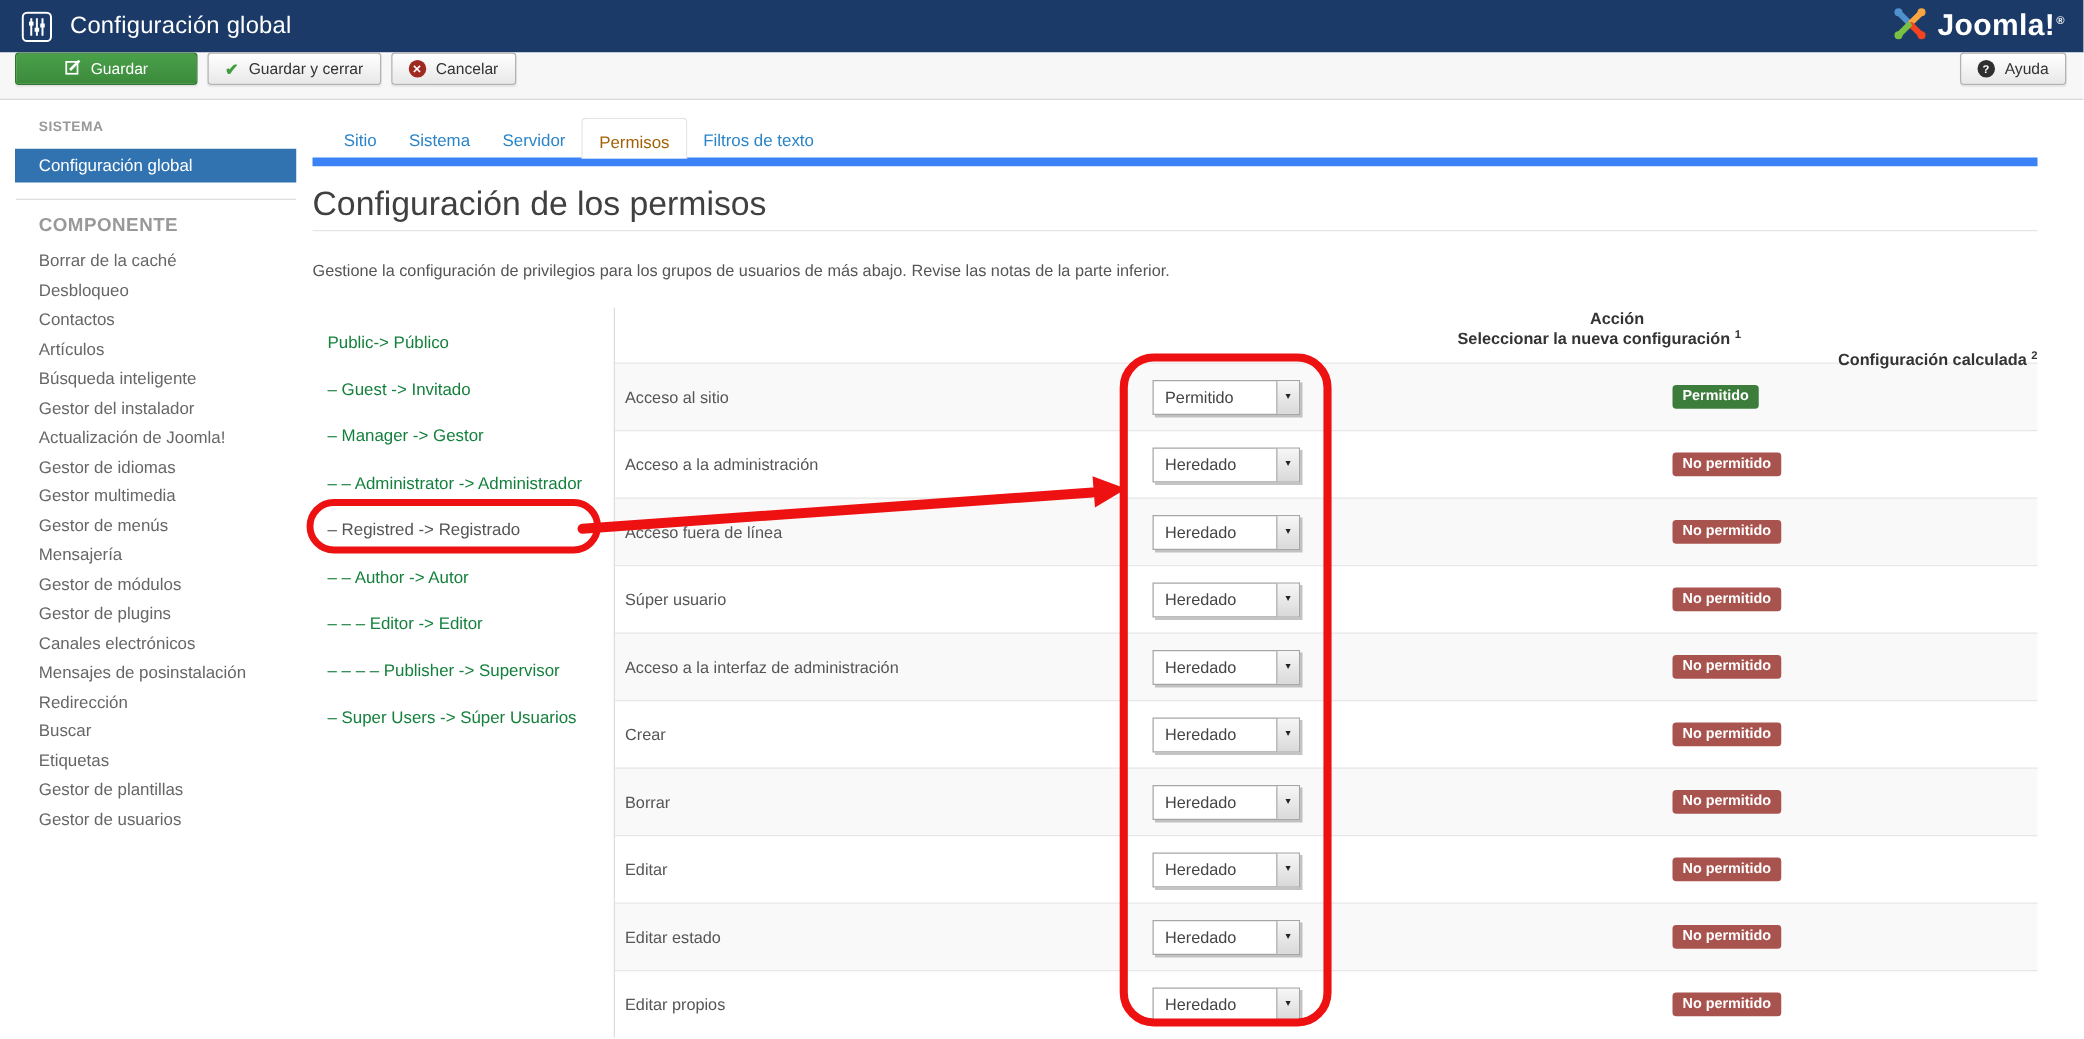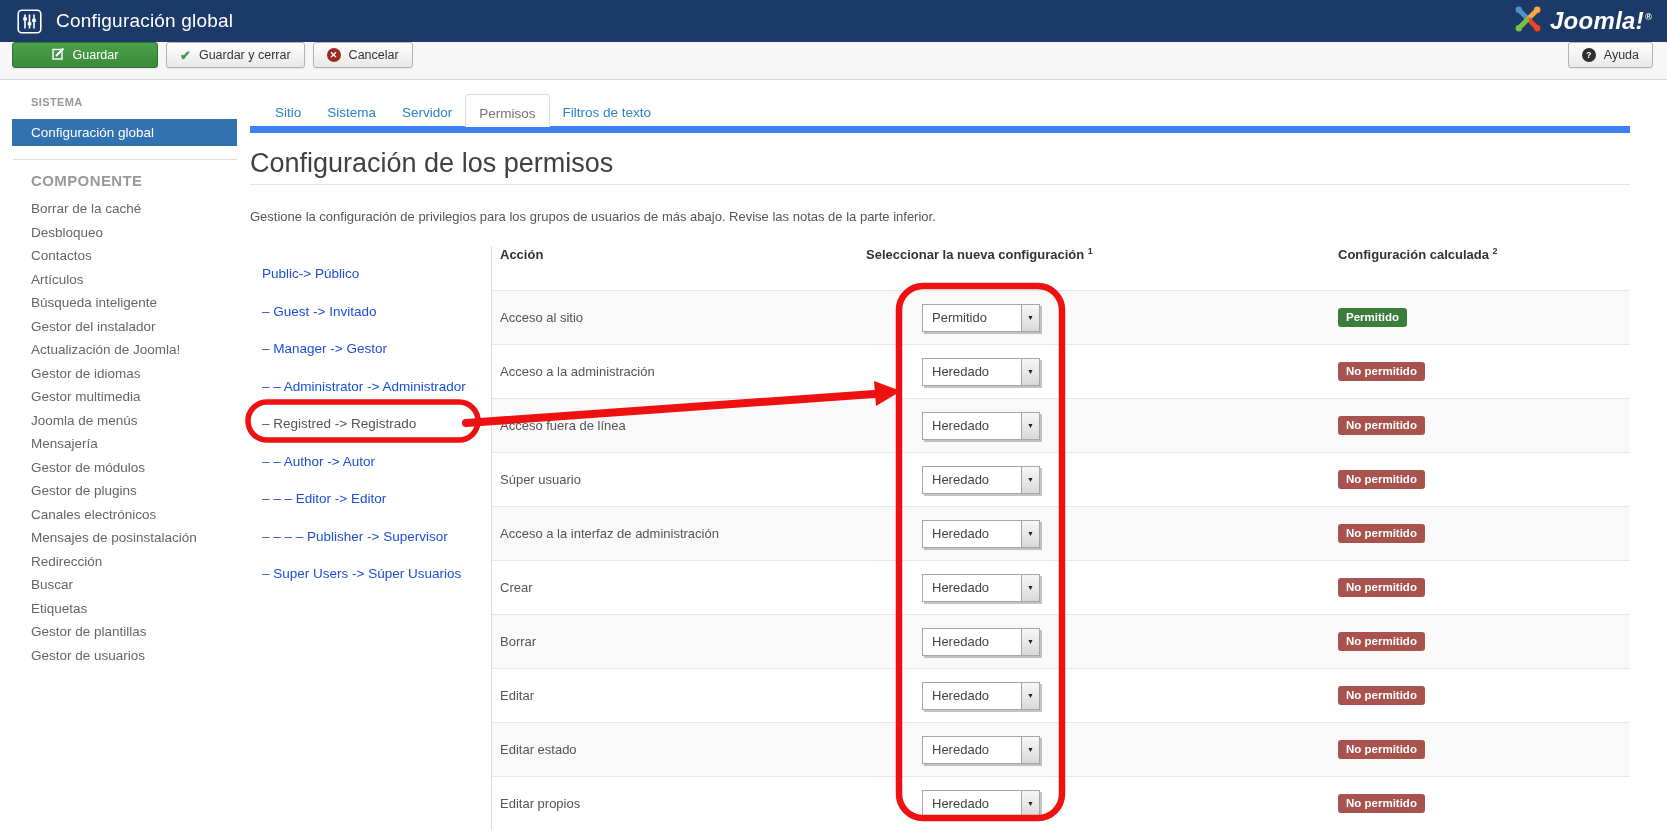--- a/index.html
+++ b/index.html
@@ -4,21 +4,21 @@
 <style>
   html,body{margin:0;padding:0;background:#fff;}
   .page{position:relative;width:1667px;height:831px;overflow:hidden;background:#fff;
         font-family:"Liberation Sans",sans-serif;color:#555;}
 
   
   .topbar{height:42px;background:#1b3a68;display:flex;align-items:center;color:#fff;}
   .topbar-icon{margin-left:17px;display:flex;align-items:center;}
   .topbar-title{font-size:19px;margin-left:14px;letter-spacing:.2px;}
   .logo{margin-left:auto;margin-right:16px;display:flex;align-items:center;gap:7px;}
-  .logo-text{font-size:24px;font-weight:bold;letter-spacing:.3px;position:relative;font-style:italic;}
+  .logo-text{font-size:24px;font-weight:bold;letter-spacing:.3px;position:relative;}
   .logo-reg{font-size:9px;position:relative;top:-9px;left:1px;}
 
   
   .toolbar{height:38px;background:#f7f7f7;border-bottom:1px solid #d8d8d8;
            display:flex;align-items:flex-start;padding:0 12px;box-sizing:border-box;}
   .btn{display:inline-flex;align-items:center;justify-content:center;gap:8px;height:26px;
        padding:0 13px;border:1px solid #b2b2b2;border-radius:3px;
        background:linear-gradient(#ffffff,#e8e8e8);font-size:12.5px;color:#333;
        margin-right:8px;box-shadow:0 1px 1px rgba(0,0,0,.07);cursor:pointer;box-sizing:border-box;}
   .btn-save{background:linear-gradient(#4aa04a,#3b8a3b);border-color:#2e742e;color:#fff;
@@ -38,34 +38,34 @@
   .side-divider{border-bottom:1px solid #ddd;margin:13px 13px 0 13px;}
   .side-label2{margin:12px 0 8px 31px;font-size:15px;font-weight:bold;color:#999;letter-spacing:.4px;}
   .side-item{font-size:13.5px;color:#666;height:23.5px;line-height:23.5px;padding-left:31px;cursor:pointer;}
 
   
   .content{position:absolute;left:250px;top:80px;width:1380px;}
   .tabs{display:flex;margin-top:14px;padding-left:12px;border-bottom:7px solid #3b82f6;
         height:39px;box-sizing:border-box;}
   .tab{padding:0 13px;line-height:38px;font-size:13.5px;color:#2a84c9;cursor:pointer;}
   .tab.active{background:#fff;border:1px solid #ddd;border-bottom:1px solid #fff;
-              border-radius:4px 4px 0 0;color:#737373;margin-bottom:-1px;line-height:37px;}
+              border-radius:4px 4px 0 0;color:#a16207;margin-bottom:-1px;line-height:37px;}
   .perm-heading{margin:17px 0 0 0;font-size:27px;font-weight:400;color:#404040;line-height:26px;}
   .hr{border-bottom:1px solid #e5e5e5;margin-top:8px;}
   .perm-desc{margin-top:24px;font-size:13px;color:#555;line-height:16px;}
 
   .perm-wrap{display:flex;margin-top:21px;}
   .group-col{width:242px;box-sizing:border-box;border-right:1px solid #ddd;padding-top:9px;
              min-height:360px;}
   .group-item{height:37.5px;line-height:37.5px;padding-left:12px;font-size:13.5px;
-              color:#1d4ed8;cursor:pointer;white-space:nowrap;}
+              color:#15803d;cursor:pointer;white-space:nowrap;}
   .group-item.active{color:#555;}
 
   .perm-table{flex:1;}
-  .thead{display:flex;height:44px;align-items:flex-start;font-size:13px;font-weight:bold;color:#333;}
+  .thead{display:flex;height:44px;align-items:flex-end;font-size:13px;font-weight:bold;color:#333;flex-direction:column;}
   .col{box-sizing:border-box;padding-left:8px;}
   .col1{width:366px;}
   .col2{width:472px;}
   .col3{flex:1;}
   .trow{display:flex;height:53px;align-items:center;border-top:1px solid #e7e7e7;font-size:13px;color:#555;}
   .trow:nth-child(odd){background:#f9f9f9;}
   sup{font-size:9px;font-weight:bold;color:#333;}
 
   .sel{width:118px;height:28px;background:#fff;border:1px solid #a6a6a6;display:flex;
        align-items:center;box-shadow:2px 2px 0 rgba(125,125,125,.45);margin-left:56px;
@@ -150,21 +150,21 @@
     <div>
         <div class="side-item">Borrar de la caché</div>
         <div class="side-item">Desbloqueo</div>
         <div class="side-item">Contactos</div>
         <div class="side-item">Artículos</div>
         <div class="side-item">Búsqueda inteligente</div>
         <div class="side-item">Gestor del instalador</div>
         <div class="side-item">Actualización de Joomla!</div>
         <div class="side-item">Gestor de idiomas</div>
         <div class="side-item">Gestor multimedia</div>
-        <div class="side-item">Joomla de menús</div>
+        <div class="side-item">Gestor de menús</div>
         <div class="side-item">Mensajería</div>
         <div class="side-item">Gestor de módulos</div>
         <div class="side-item">Gestor de plugins</div>
         <div class="side-item">Canales electrónicos</div>
         <div class="side-item">Mensajes de posinstalación</div>
         <div class="side-item">Redirección</div>
         <div class="side-item">Buscar</div>
         <div class="side-item">Etiquetas</div>
         <div class="side-item">Gestor de plantillas</div>
         <div class="side-item">Gestor de usuarios</div>

